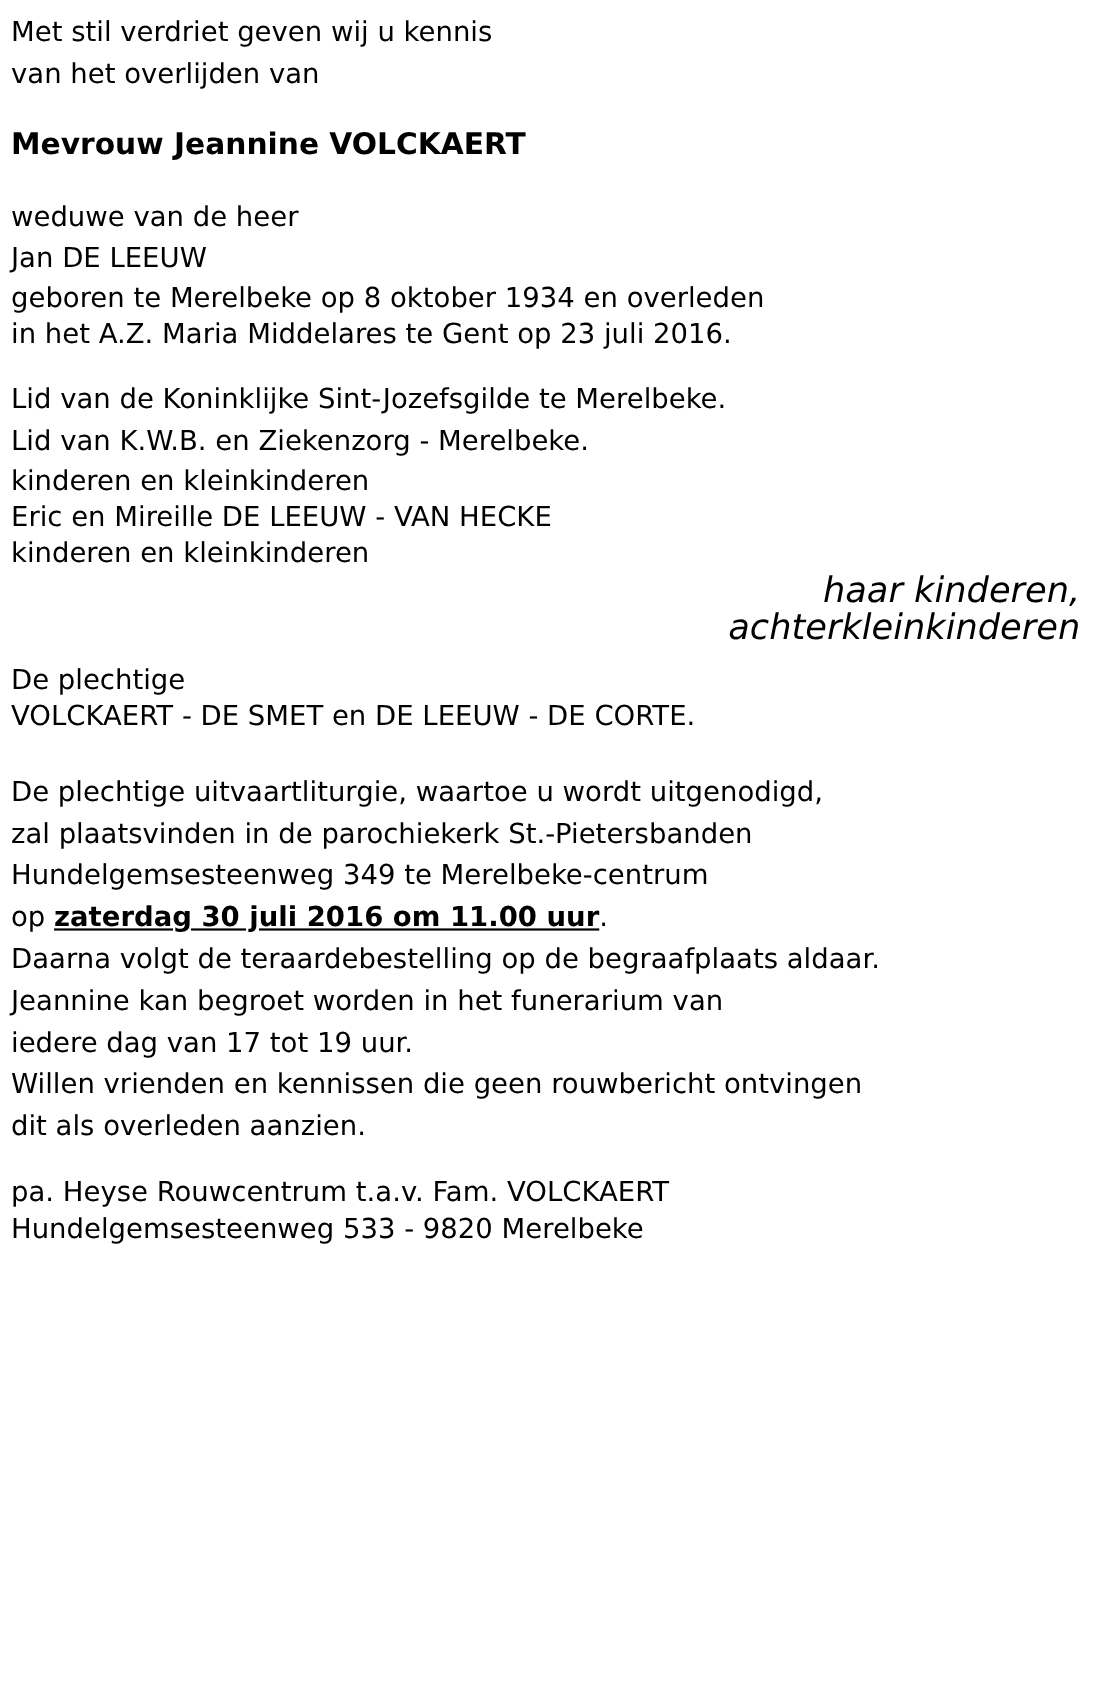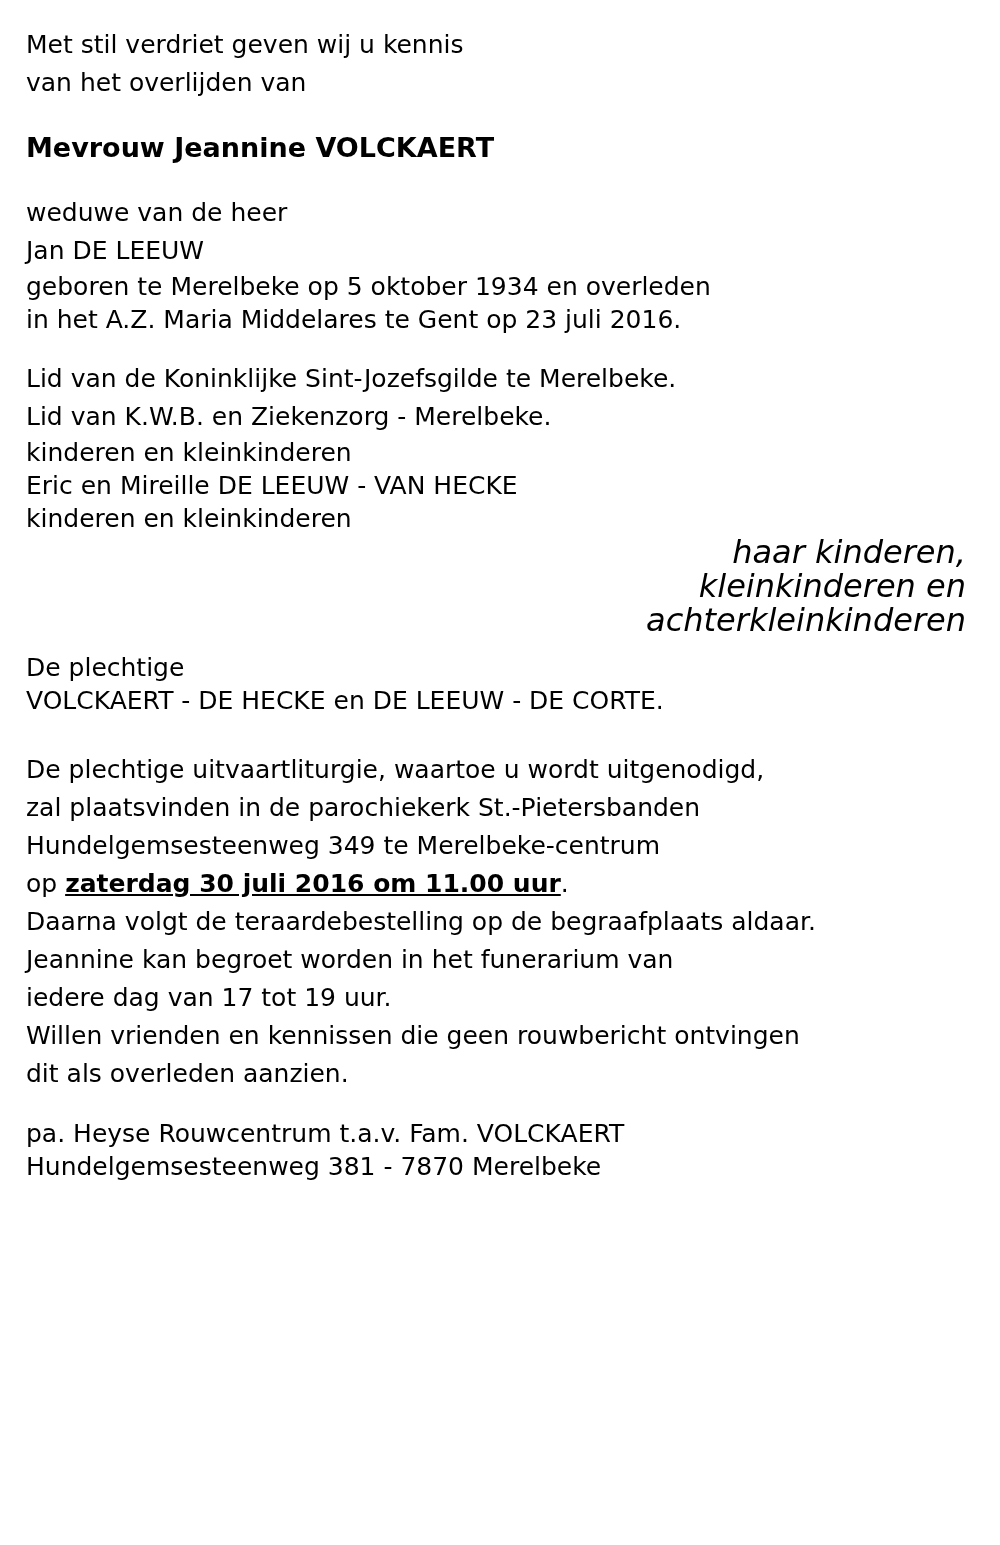--- a/index.html
+++ b/index.html
@@ -11,21 +11,21 @@
     width: 1000px;
     height: 1545px;
     font-family: "DejaVu Sans", sans-serif;
     color: #000000;
     overflow: hidden;
   }
   .page {
     position: relative;
     width: 1000px;
     height: 1503px;
-    padding: 16px;
+    padding: 0;
     box-sizing: border-box;
   }
   .content {
     padding: 10px 14px 0 10px;
   }
   .line {
     font-size: 25px;
     line-height: 38px;
     white-space: pre;
   }
@@ -67,65 +67,64 @@
     <div class="name">Mevrouw Jeannine VOLCKAERT</div>
 
     <div class="spacer-md"></div>
 
     <div class="group">
       <div class="line">weduwe van de heer</div>
       <div class="line">Jan DE LEEUW</div>
     </div>
 
     <div class="group">
-      <div class="line tight">geboren te Merelbeke op 5 oktober 1934 en overleden</div>
+      <div class="line tight">geboren te Merelbeke op 8 oktober 1934 en overleden</div>
       <div class="line tight">in het A.Z. Maria Middelares te Gent op 23 juli 2016.</div>
     </div>
 
     <div class="spacer-md"></div>
 
     <div class="group">
       <div class="line">Lid van de Koninklijke Sint-Jozefsgilde te Merelbeke.</div>
       <div class="line">Lid van K.W.B. en Ziekenzorg - Merelbeke.</div>
     </div>
 
     <div class="group">
       <div class="line tight">kinderen en kleinkinderen</div>
       <div class="line tight">Eric en Mireille DE LEEUW - VAN HECKE</div>
       <div class="line tight">kinderen en kleinkinderen</div>
     </div>
 
     <div class="group">
       <div class="right-italic">haar kinderen,</div>
-      <div class="right-italic">kleinkinderen en</div>
       <div class="right-italic">achterkleinkinderen</div>
     </div>
 
     <div class="spacer-sm"></div>
 
     <div class="group">
       <div class="line tight">De plechtige</div>
-      <div class="line tight">VOLCKAERT - DE HECKE en DE LEEUW - DE CORTE.</div>
+      <div class="line tight">VOLCKAERT - DE SMET en DE LEEUW - DE CORTE.</div>
     </div>
 
     <div class="spacer-lg"></div>
 
     <div class="group">
       <div class="line">De plechtige uitvaartliturgie, waartoe u wordt uitgenodigd,</div>
       <div class="line">zal plaatsvinden in de parochiekerk St.-Pietersbanden</div>
       <div class="line">Hundelgemsesteenweg 349 te Merelbeke-centrum</div>
       <div class="line"><span>op </span><span class="bold-inline">zaterdag 30 juli 2016 om 11.00 uur</span><span>.</span></div>
       <div class="line">Daarna volgt de teraardebestelling op de begraafplaats aldaar.</div>
       <div class="line">Jeannine kan begroet worden in het funerarium van</div>
       <div class="line">iedere dag van 17 tot 19 uur.</div>
       <div class="line">Willen vrienden en kennissen die geen rouwbericht ontvingen</div>
       <div class="line">dit als overleden aanzien.</div>
     </div>
 
     <div class="spacer-md"></div>
 
     <div class="group">
       <div class="line tight">pa. Heyse Rouwcentrum t.a.v. Fam. VOLCKAERT</div>
-      <div class="line tight">Hundelgemsesteenweg 381 - 7870 Merelbeke</div>
+      <div class="line tight">Hundelgemsesteenweg 533 - 9820 Merelbeke</div>
     </div>
 
   </div>
 </div>
 
 </body></html>

